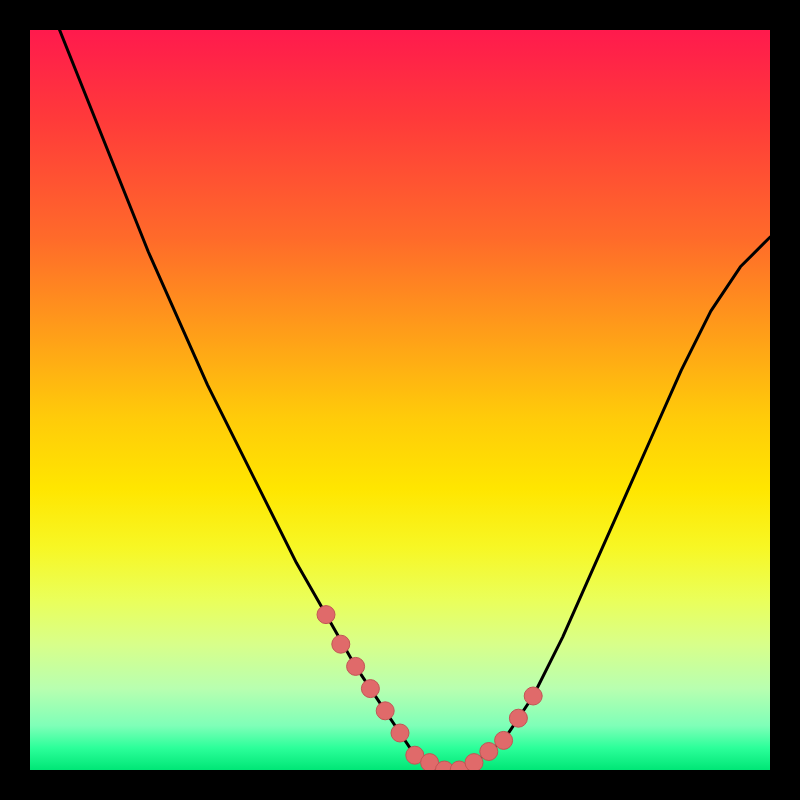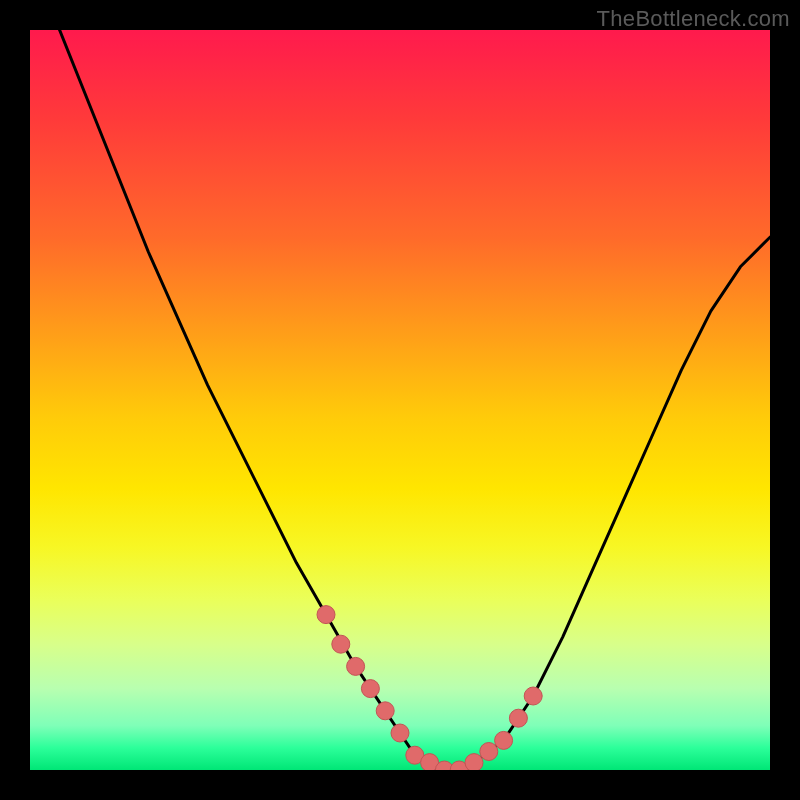--- a/index.html
+++ b/index.html
@@ -55,21 +55,20 @@
     top: 0;
     width: 740px;
     height: 740px;
   }
 </style>
 </head>
 <body>
 
 <div class="frame">
 
-  <div class="watermark">TheBottleneck.com</div>
 
   <div class="plot">
     <svg class="curve" viewBox="0 0 740 740" preserveAspectRatio="none">
       <path id="curve-path" fill="none" stroke="#000000" stroke-width="3" stroke-linecap="round" stroke-linejoin="round" d="M0.0 -50.0 L29.6 0.0 L59.2 74.0 L88.8 148.0 L118.4 222.0 L148.0 288.6 L177.6 355.2 L207.2 414.4 L236.8 473.6 L266.4 532.8 L296.0 584.6 L325.6 636.4 L355.2 680.8 L370.0 703.0 L384.8 725.2 L399.6 732.6 L414.4 740.0 L429.2 740.0 L444.0 732.6 L473.6 710.4 L503.2 666.0 L532.8 606.8 L562.4 540.2 L592.0 473.6 L621.6 407.0 L651.2 340.4 L680.8 281.2 L710.4 236.8 L740.0 207.2"></path>
       <g id="markers-group">
           <circle cx="296.0" cy="584.6" r="9" fill="#e06a6a" stroke="#c25555" stroke-width="1"></circle>
           <circle cx="310.8" cy="614.2" r="9" fill="#e06a6a" stroke="#c25555" stroke-width="1"></circle>
           <circle cx="325.6" cy="636.4" r="9" fill="#e06a6a" stroke="#c25555" stroke-width="1"></circle>
           <circle cx="340.4" cy="658.6" r="9" fill="#e06a6a" stroke="#c25555" stroke-width="1"></circle>
           <circle cx="355.2" cy="680.8" r="9" fill="#e06a6a" stroke="#c25555" stroke-width="1"></circle>

